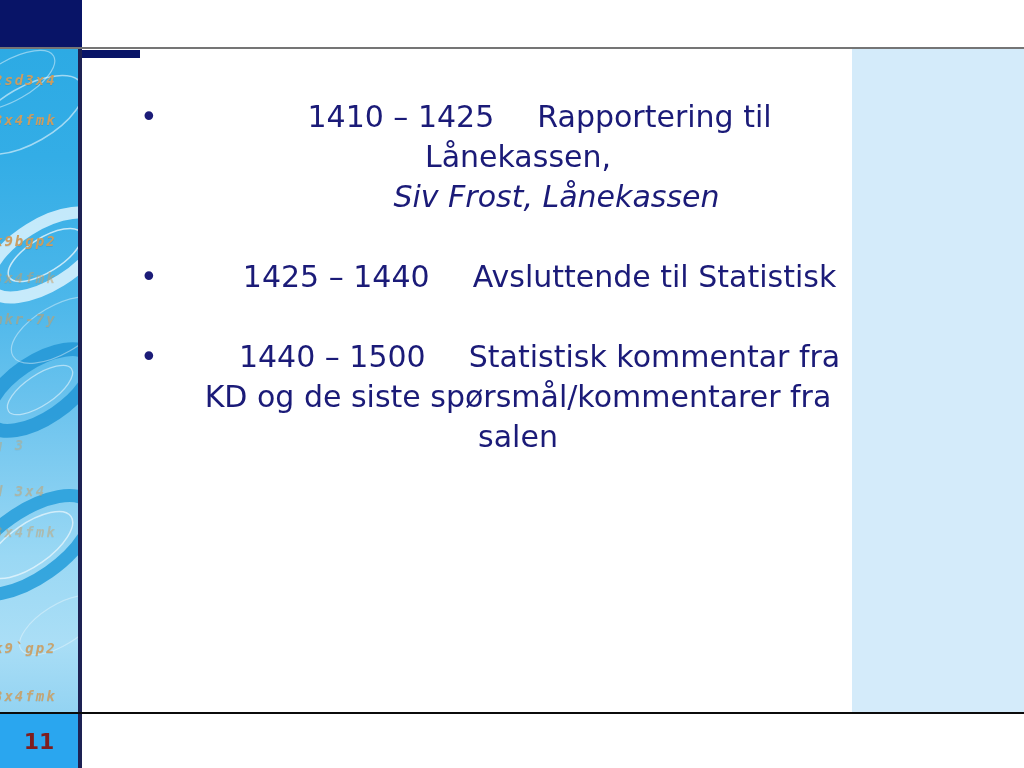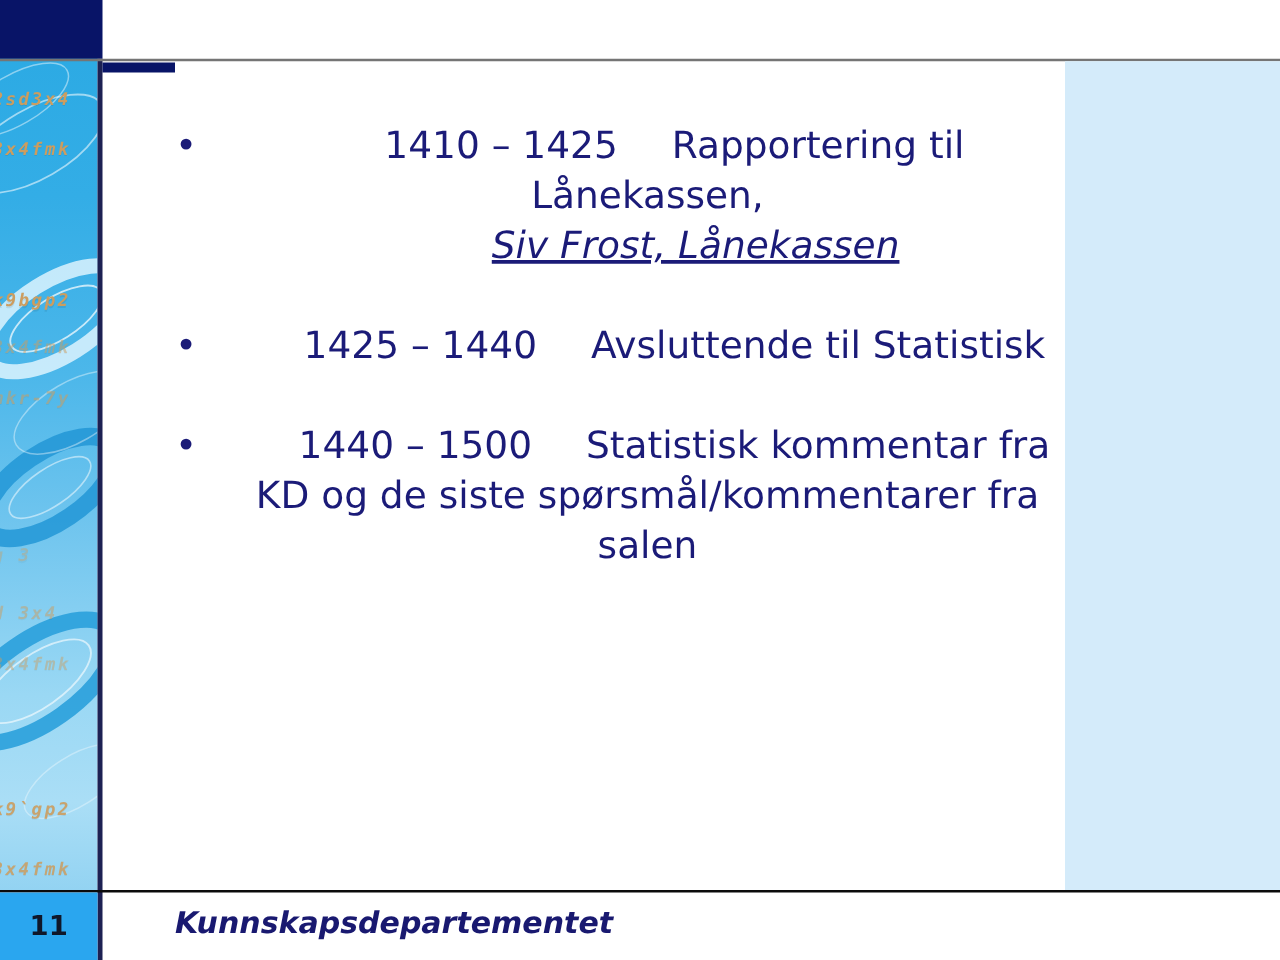--- a/index.html
+++ b/index.html
@@ -30,28 +30,28 @@
   
   .content{
     position:absolute;left:140px;top:97px;width:724px;
     color:#1b1b78;font-size:30px;line-height:40px;
   }
   .bullet{display:flex;}
   .bullet + .bullet{margin-top:40px;}
   .dot{flex:0 0 32px;width:32px;}
   .btext{flex:1;text-align:center;}
   .time{display:inline-block;width:273px;}
-  .speaker{margin-left:77px;font-style:italic;text-decoration:underline;}
+  .speaker{margin-left:77px;font-style:italic;}
 
   
   .footer-line{position:absolute;left:0;top:712px;width:1024px;height:2px;background:#0b0b0b;}
   .page-box{
     position:absolute;left:0;top:714px;width:78px;height:54px;background:#2aa6ef;
     display:flex;align-items:center;justify-content:center;
-    color:#0f172a;font-size:22px;font-weight:bold;
+    color:#7f1d1d;font-size:22px;font-weight:bold;
   }
   .footer-title{
     position:absolute;left:140px;top:724px;
     color:#191970;font-size:24px;font-weight:bold;font-style:italic;
   }
 </style>
 </head>
 <body>
 
 <div class="slide">
@@ -113,15 +113,14 @@
         <div>KD og de siste spørsmål/kommentarer fra salen</div>
       </div>
     </div>
 
   </div>
 
   <div class="footer-line"></div>
   <div class="page-box">
     <span>11</span>
   </div>
-  <div class="footer-title">Kunnskapsdepartementet</div>
 
 </div>
 
 </body></html>

